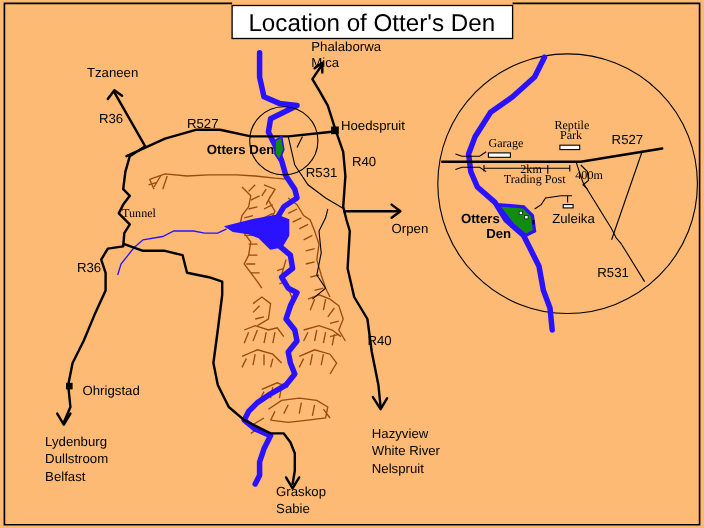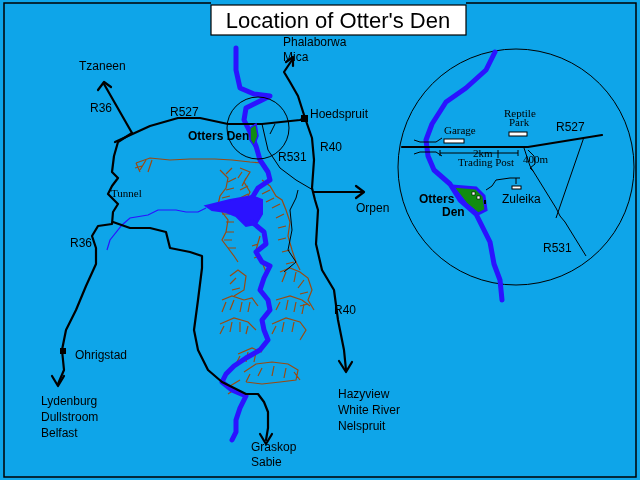--- a/index.html
+++ b/index.html
@@ -1,16 +1,16 @@
 <!DOCTYPE html>
 <html><head>
 <meta charset="utf-8">
 <style>
   html, body { margin: 0; padding: 0; background: #ffffff; }
-  #stage { position: relative; width: 640px; height: 480px; overflow: hidden; background: #0ea5e9; }
+  #stage { position: relative; width: 640px; height: 480px; overflow: hidden; background: #fdba74; }
   svg { position: absolute; left: 0; top: 0; }
   .lbl { font-family: "Liberation Sans", sans-serif; font-size: 12px; fill: #000; }
   .lbl-serif { font-family: "Liberation Serif", serif; font-size: 11px; fill: #000; }
   .lbl-bold { font-family: "Liberation Sans", sans-serif; font-size: 12px; font-weight: bold; fill: #000; }
   .title { font-family: "Liberation Sans", sans-serif; font-size: 22px; fill: #000; }
   .road { fill: none; stroke: #000; stroke-width: 2.2; stroke-linejoin: round; stroke-linecap: round; }
   .road-thin { fill: none; stroke: #000; stroke-width: 1; }
   .river { fill: none; stroke: #2b12ff; stroke-width: 5; stroke-linejoin: round; stroke-linecap: round; }
   .stream { fill: none; stroke: #2b12ff; stroke-width: 1.2; }
   .hill { fill: none; stroke: #9a4a10; stroke-width: 1.2; }

